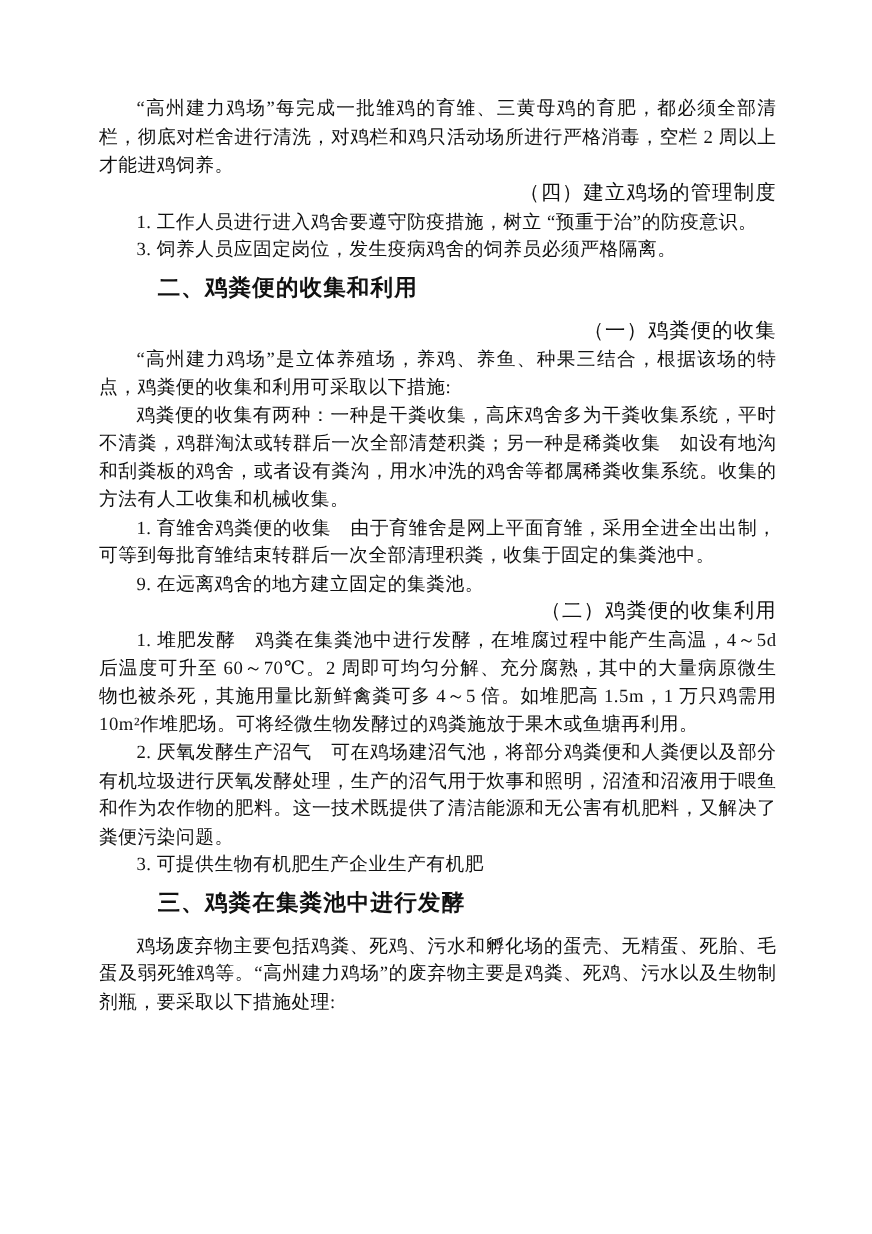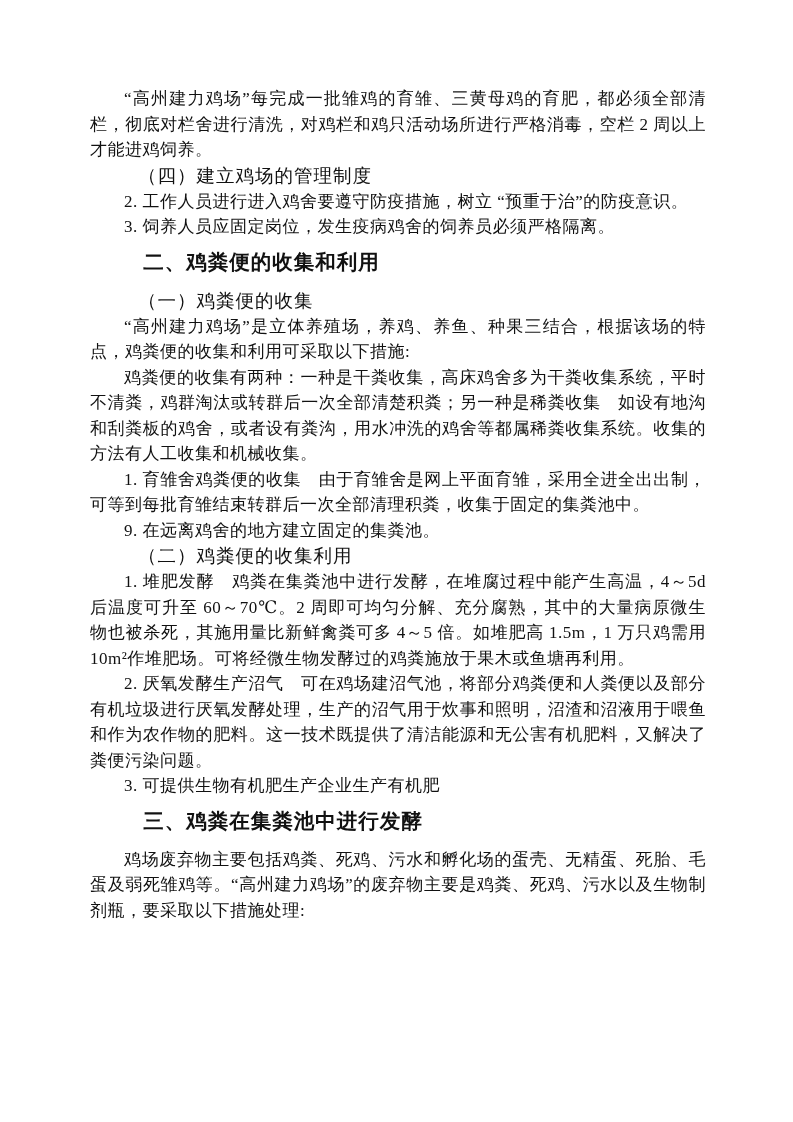--- a/index.html
+++ b/index.html
@@ -30,20 +30,21 @@
     margin: 0;
     letter-spacing: 0.5px;
   }
   .h3 {
     font-size: 18.5px;
     line-height: 26px;
     font-weight: normal;
     margin: 0;
     text-indent: 2.6em;
     letter-spacing: 1px;
+    text-align: right;
   }
   .h2 {
     font-family: Liberation Mono, monospace;
     font-size: 20.5px;
     line-height: 26px;
     font-weight: bold;
     margin: 11px 0 11px 0;
     text-indent: 2.6em;
     letter-spacing: 1px;
   }
@@ -57,21 +58,21 @@
     color: #a21caf;
   }
 </style>
 </head>
 <body>
 
 <div class="page">
   <div class="content">
     <p class="para">“高州建力鸡场”每完成一批雏鸡的育雏、三黄母鸡的育肥，都必须全部清栏，彻底对栏舍进行清洗，对鸡栏和鸡只活动场所进行严格消毒，空栏 2 周以上才能进鸡饲养。</p>
     <p class="h3">（四）建立鸡场的管理制度</p>
-    <p class="para">2. 工作人员进行进入鸡舍要遵守防疫措施，树立 “预重于治”的防疫意识。</p>
+    <p class="para">1. 工作人员进行进入鸡舍要遵守防疫措施，树立 “预重于治”的防疫意识。</p>
     <p class="para">3. 饲养人员应固定岗位，发生疫病鸡舍的饲养员必须严格隔离。</p>
     <p class="h2">二、鸡粪便的收集和利用</p>
     <p class="h3">（一）鸡粪便的收集</p>
     <p class="para">“高州建力鸡场”是立体养殖场，养鸡、养鱼、种果三结合，根据该场的特点，鸡粪便的收集和利用可采取以下措施:</p>
     <p class="para">鸡粪便的收集有两种：一种是干粪收集，高床鸡舍多为干粪收集系统，平时不清粪，鸡群淘汰或转群后一次全部清楚积粪；另一种是稀粪收集　如设有地沟和刮粪板的鸡舍，或者设有粪沟，用水冲洗的鸡舍等都属稀粪收集系统。收集的方法有人工收集和机械收集。</p>
     <p class="para">1. 育雏舍鸡粪便的收集　由于育雏舍是网上平面育雏，采用全进全出出制，可等到每批育雏结束转群后一次全部清理积粪，收集于固定的集粪池中。</p>
     <p class="para">9. 在远离鸡舍的地方建立固定的集粪池。</p>
     <p class="h3">（二）鸡粪便的收集利用</p>
     <p class="para">1. 堆肥发酵　鸡粪在集粪池中进行发酵，在堆腐过程中能产生高温，4～5d 后温度可升至 60～70℃。2 周即可均匀分解、充分腐熟，其中的大量病原微生物也被杀死，其施用量比新鲜禽粪可多 4～5 倍。如堆肥高 1.5m，1 万只鸡需用 10m²作堆肥场。可将经微生物发酵过的鸡粪施放于果木或鱼塘再利用。</p>
     <p class="para">2. 厌氧发酵生产沼气　可在鸡场建沼气池，将部分鸡粪便和人粪便以及部分有机垃圾进行厌氧发酵处理，生产的沼气用于炊事和照明，沼渣和沼液用于喂鱼和作为农作物的肥料。这一技术既提供了清洁能源和无公害有机肥料，又解决了粪便污染问题。</p>

